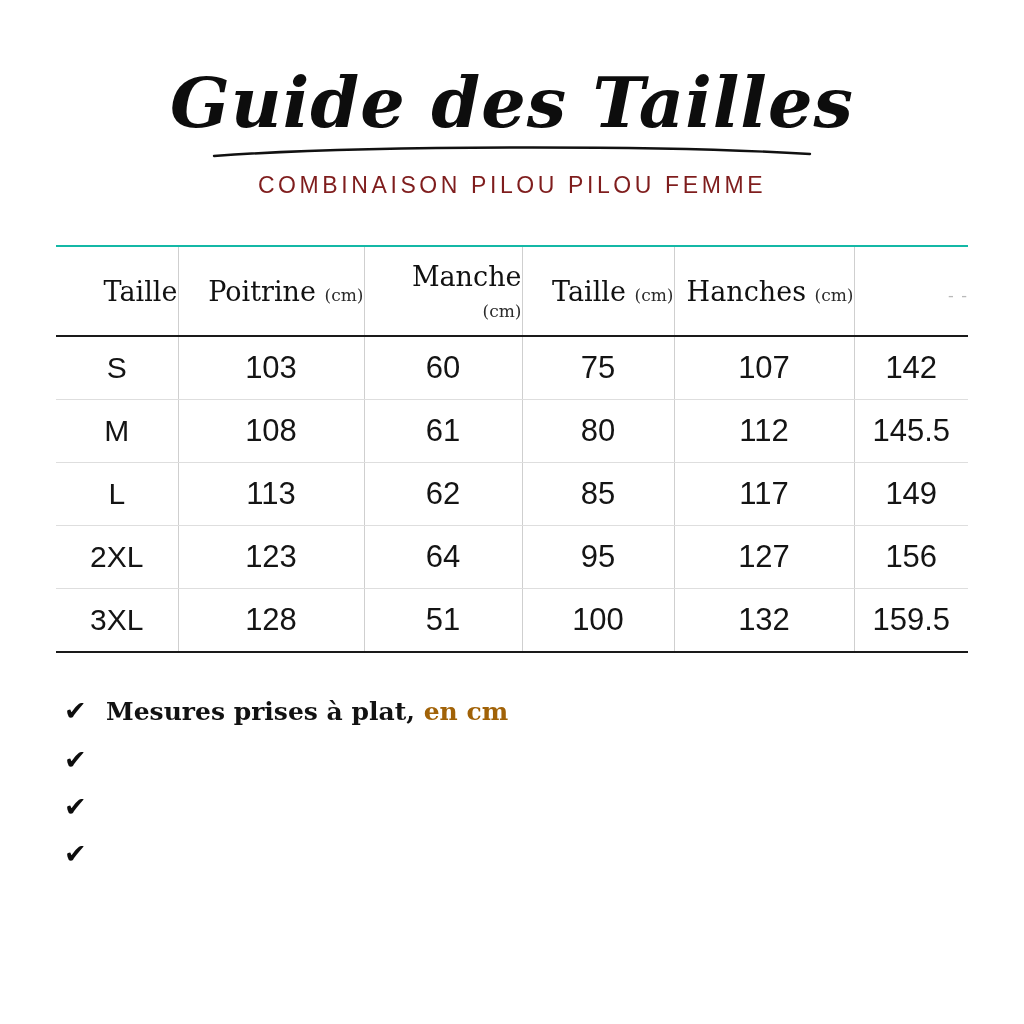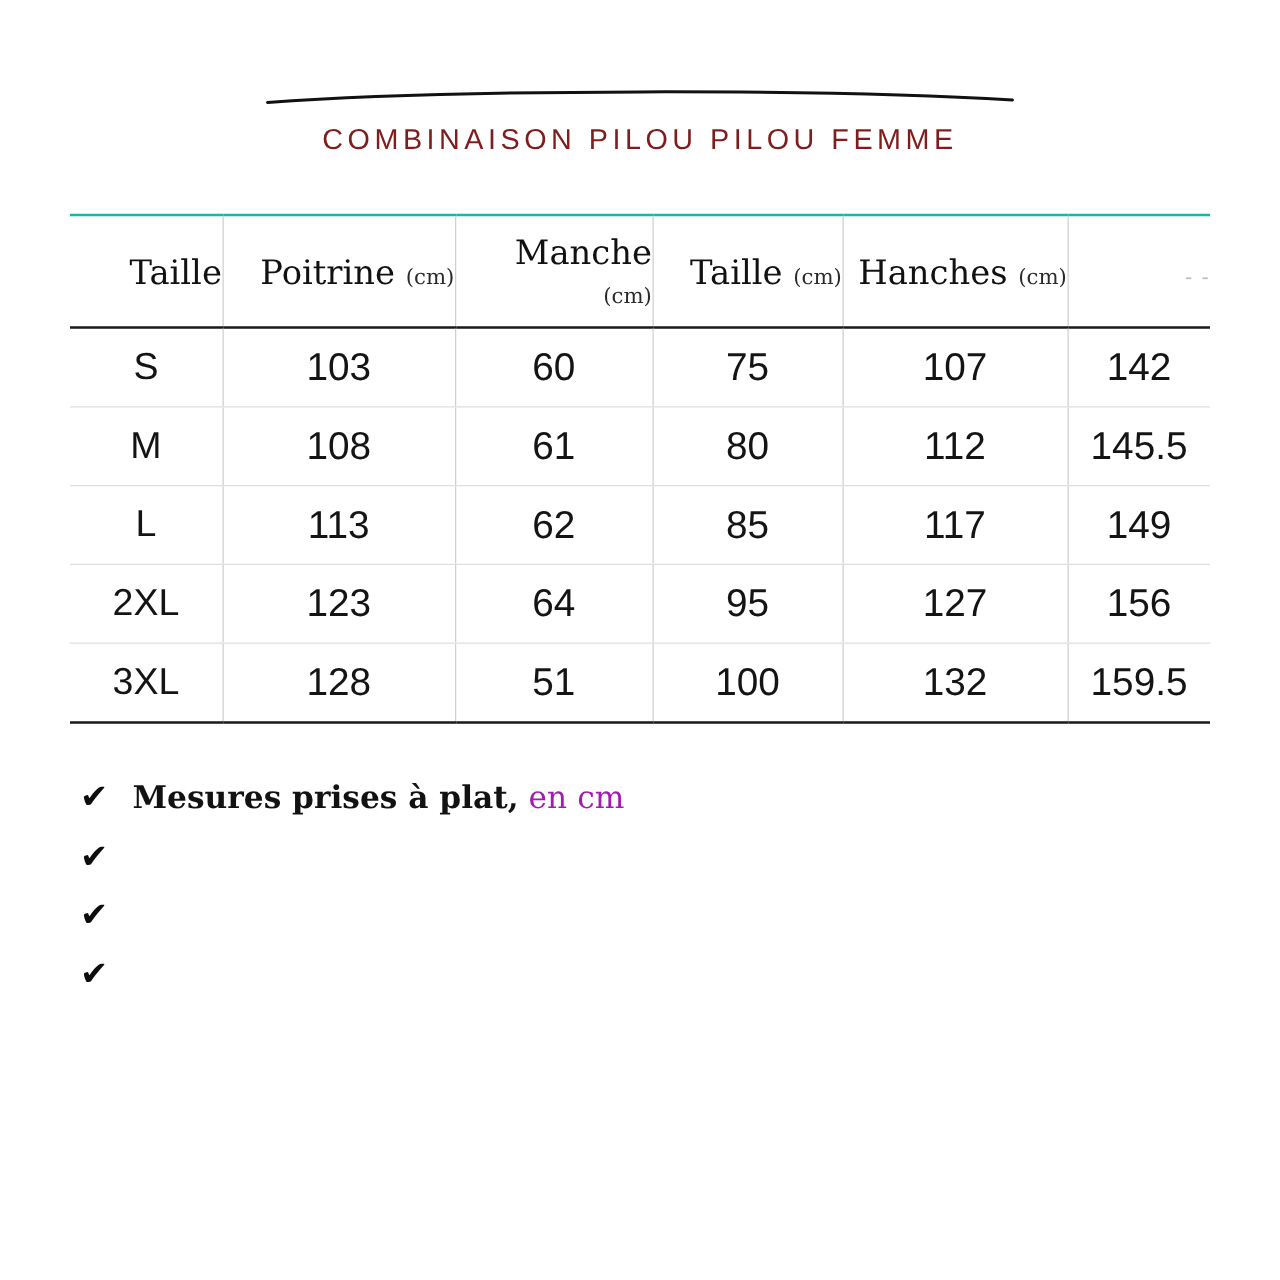--- a/index.html
+++ b/index.html
@@ -134,30 +134,31 @@
   }
   .note-text {
     font-family: "DejaVu Serif", serif;
     font-size: 25px;
     color: #121212;
   }
   .note-text .strong {
     font-weight: 600;
   }
   .note-text .light {
-    font-weight: 400;
-    color: #a21caf;
+    font-weight: 700;
+    color: #a16207;
   }
 </style>
 </head>
 <body>
 
 <div class="page">
 
   <div class="header">
+    <h1 class="title">Guide des Tailles</h1>
     <svg class="title-underline" viewBox="0 0 600 16" preserveAspectRatio="none">
       <path d="M2,12 C150,1 450,1 598,10" fill="none" stroke="#111111" stroke-width="2.4" stroke-linecap="round"></path>
     </svg>
     <div class="subtitle">COMBINAISON PILOU PILOU FEMME</div>
   </div>
 
   <div class="table-wrap">
     <table class="sizes">
       <colgroup>
         <col class="c-size">

